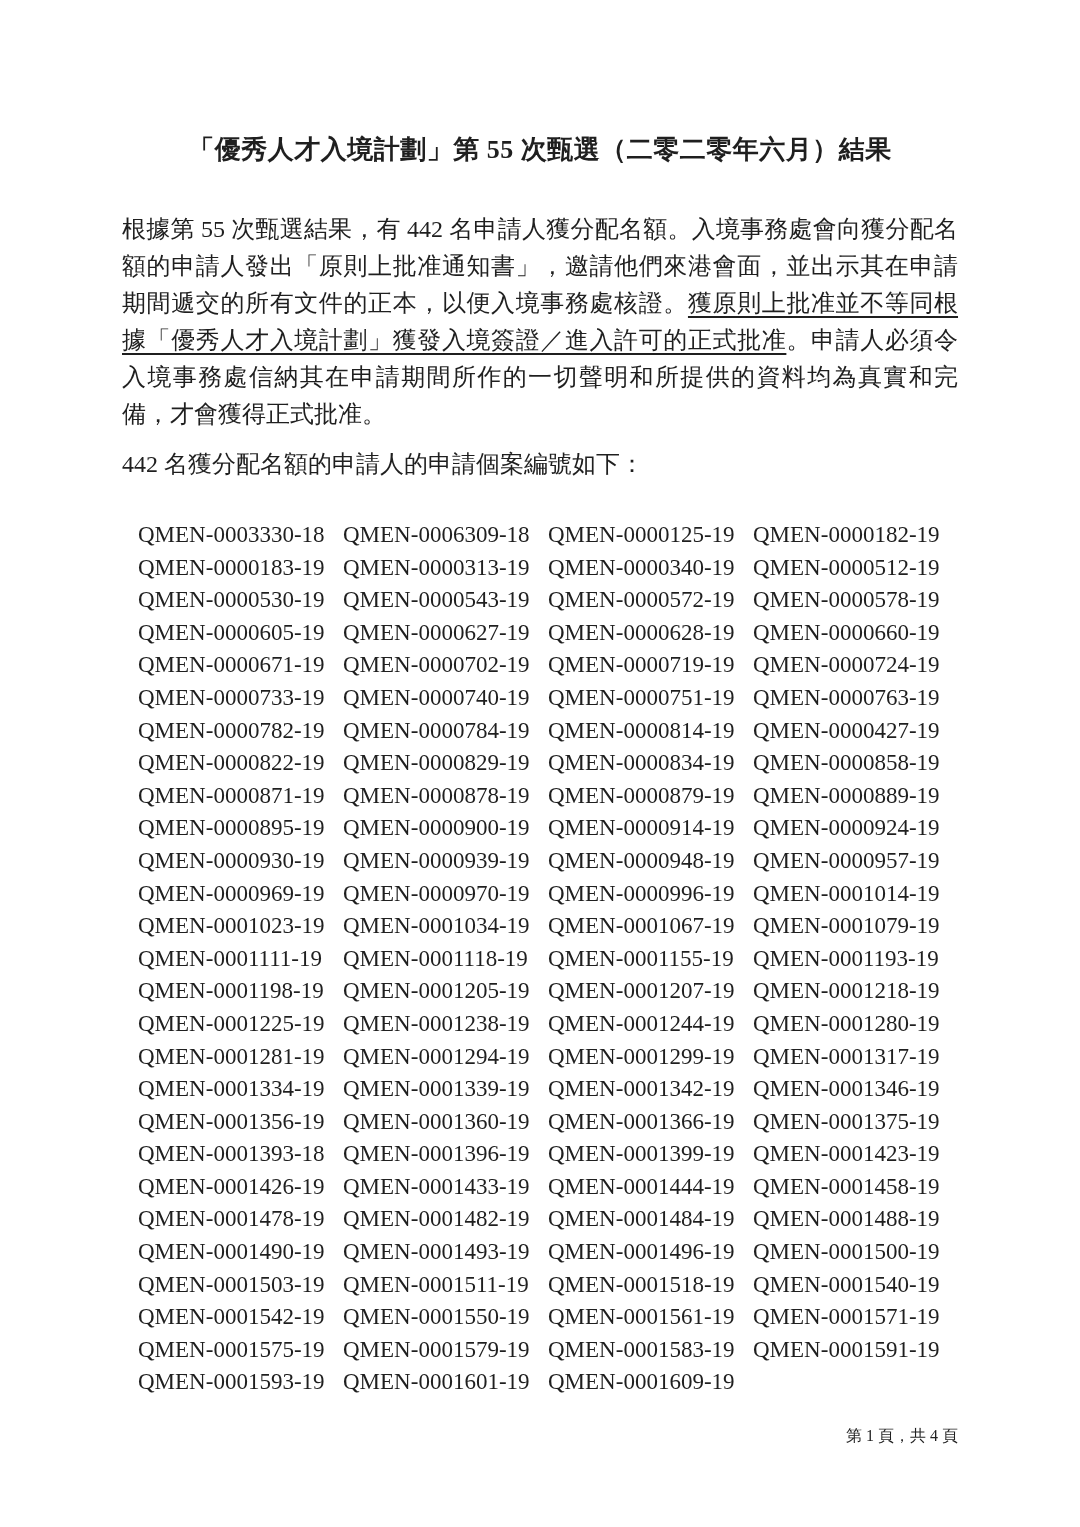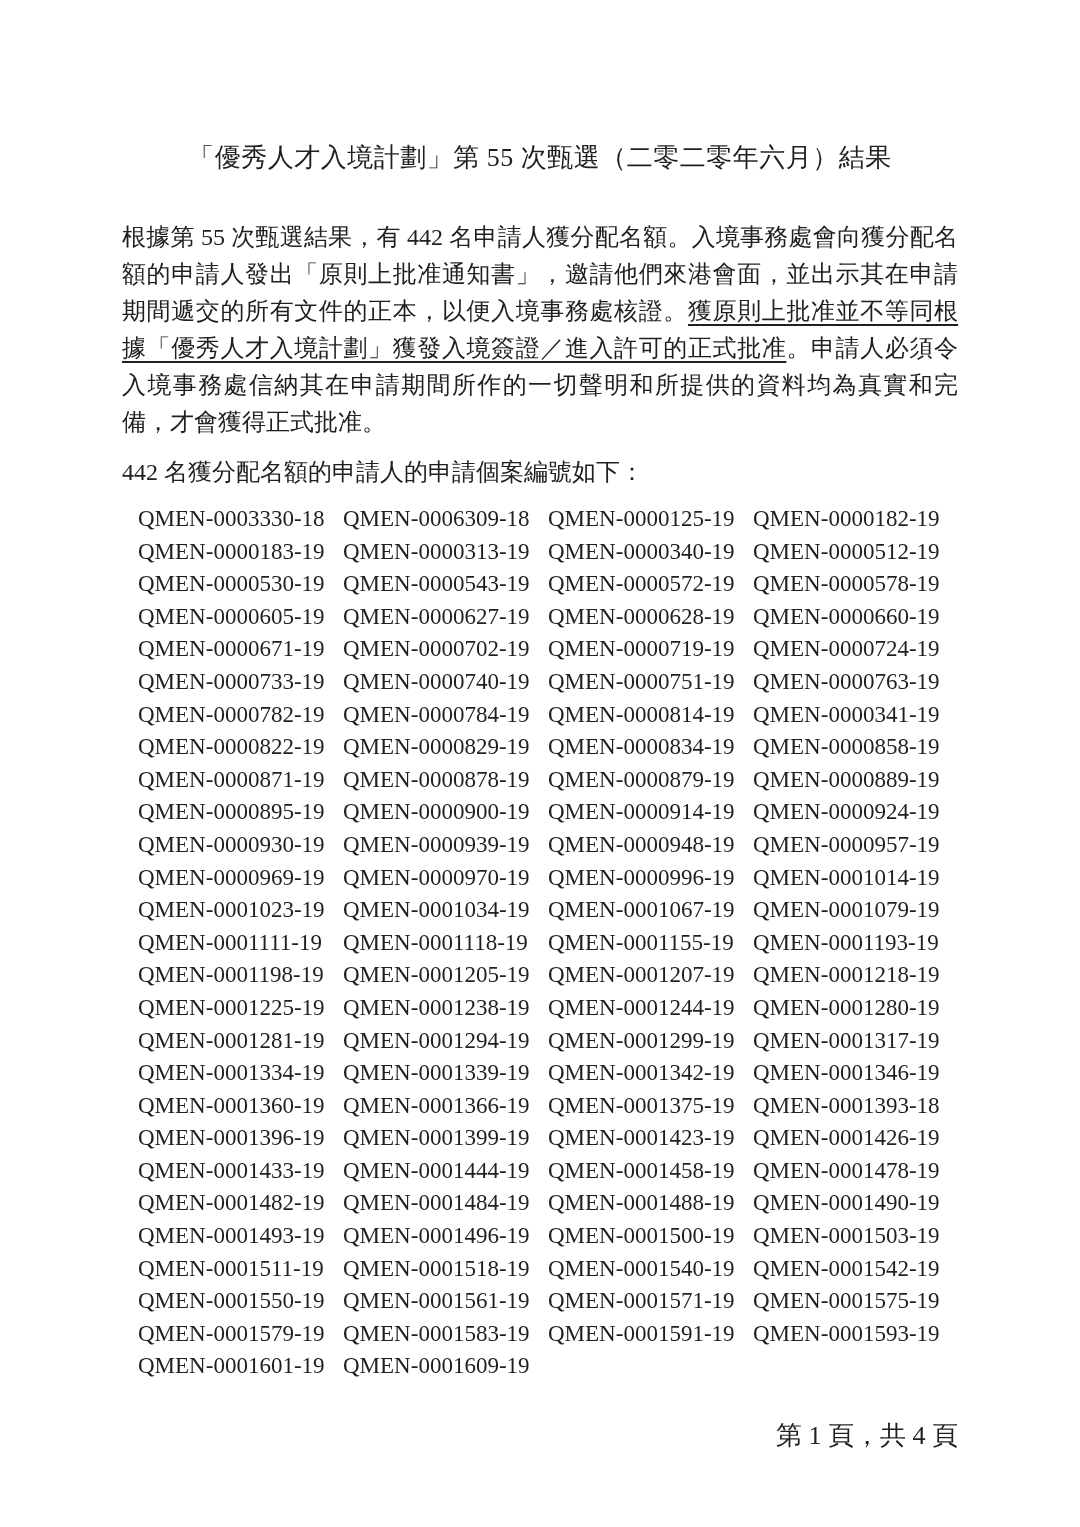--- a/index.html
+++ b/index.html
@@ -13,60 +13,60 @@
     height: 1527px;
     background: #ffffff;
     box-sizing: border-box;
     padding: 125px 122px 0 122px;
     font-family: "Liberation Serif", "DejaVu Serif", serif;
     color: #1f1f1f;
     overflow: hidden;
   }
   .doc-title {
     font-size: 26px;
-    font-weight: normal;
+    font-weight: bold;
     line-height: 34px;
     text-align: center;
-    margin: 16px;
+    margin: 8px;
     letter-spacing: 0.5px;
   }
   .body-text {
     margin: 44px 0 16px 0;
     font-size: 24px;
     line-height: 37px;
     text-align: justify;
     text-justify: inter-ideograph;
   }
   .underline {
     text-decoration: underline;
     text-decoration-thickness: 1.5px;
     text-underline-offset: 5px;
   }
   .list-intro {
     margin: 6px 0 0 0;
     font-size: 24px;
     line-height: 30px;
   }
   .case-grid {
-    margin-top: 16px;
+    margin-top: 40px;
     padding-left: 16px;
     display: grid;
     grid-template-columns: repeat(4, 1fr);
   }
   .case-cell {
     font-size: 23px;
     line-height: 32.6px;
     height: 32.6px;
     white-space: nowrap;
   }
   .page-footer {
     position: absolute;
     top: 1422px;
     right: 122px;
-    font-size: 26px;
+    font-size: 16px;
     line-height: 28px;
     text-align: right;
   }
 </style>
 </head>
 <body>
 
 <div class="page">
 
   <h1 class="doc-title">「優秀人才入境計劃」第 55 次甄選（二零二零年六月）結果</h1>
@@ -96,21 +96,21 @@
       <div class="case-cell">QMEN-0000702-19</div>
       <div class="case-cell">QMEN-0000719-19</div>
       <div class="case-cell">QMEN-0000724-19</div>
       <div class="case-cell">QMEN-0000733-19</div>
       <div class="case-cell">QMEN-0000740-19</div>
       <div class="case-cell">QMEN-0000751-19</div>
       <div class="case-cell">QMEN-0000763-19</div>
       <div class="case-cell">QMEN-0000782-19</div>
       <div class="case-cell">QMEN-0000784-19</div>
       <div class="case-cell">QMEN-0000814-19</div>
-      <div class="case-cell">QMEN-0000341-19</div>
+      <div class="case-cell">QMEN-0000427-19</div>
       <div class="case-cell">QMEN-0000822-19</div>
       <div class="case-cell">QMEN-0000829-19</div>
       <div class="case-cell">QMEN-0000834-19</div>
       <div class="case-cell">QMEN-0000858-19</div>
       <div class="case-cell">QMEN-0000871-19</div>
       <div class="case-cell">QMEN-0000878-19</div>
       <div class="case-cell">QMEN-0000879-19</div>
       <div class="case-cell">QMEN-0000889-19</div>
       <div class="case-cell">QMEN-0000895-19</div>
       <div class="case-cell">QMEN-0000900-19</div>
@@ -141,20 +141,21 @@
       <div class="case-cell">QMEN-0001244-19</div>
       <div class="case-cell">QMEN-0001280-19</div>
       <div class="case-cell">QMEN-0001281-19</div>
       <div class="case-cell">QMEN-0001294-19</div>
       <div class="case-cell">QMEN-0001299-19</div>
       <div class="case-cell">QMEN-0001317-19</div>
       <div class="case-cell">QMEN-0001334-19</div>
       <div class="case-cell">QMEN-0001339-19</div>
       <div class="case-cell">QMEN-0001342-19</div>
       <div class="case-cell">QMEN-0001346-19</div>
+      <div class="case-cell">QMEN-0001356-19</div>
       <div class="case-cell">QMEN-0001360-19</div>
       <div class="case-cell">QMEN-0001366-19</div>
       <div class="case-cell">QMEN-0001375-19</div>
       <div class="case-cell">QMEN-0001393-18</div>
       <div class="case-cell">QMEN-0001396-19</div>
       <div class="case-cell">QMEN-0001399-19</div>
       <div class="case-cell">QMEN-0001423-19</div>
       <div class="case-cell">QMEN-0001426-19</div>
       <div class="case-cell">QMEN-0001433-19</div>
       <div class="case-cell">QMEN-0001444-19</div>

